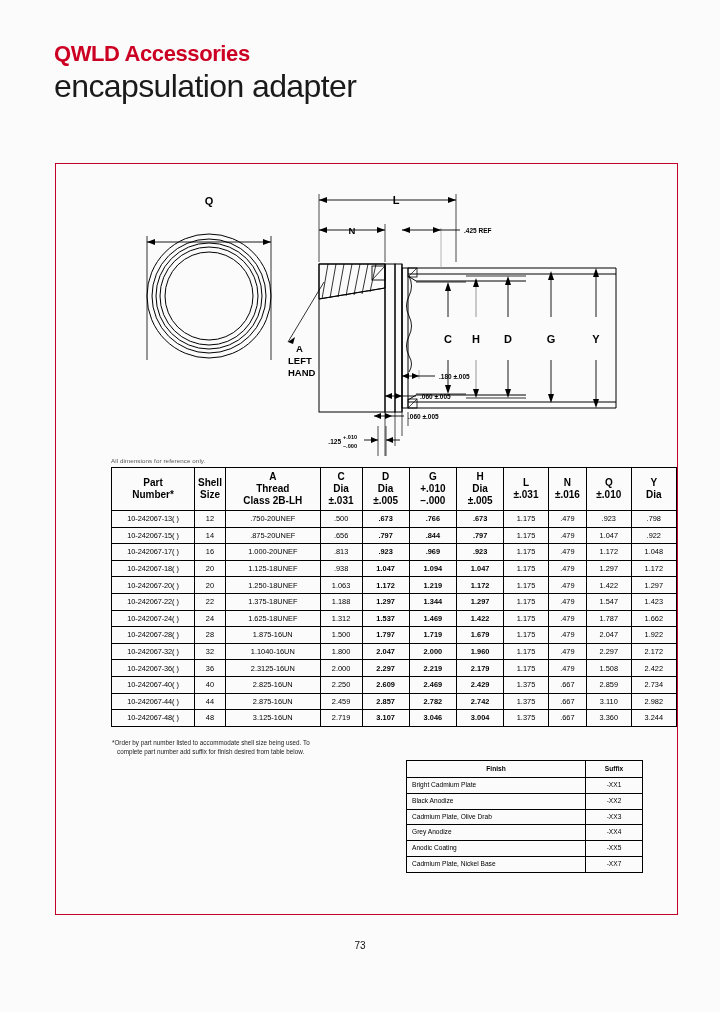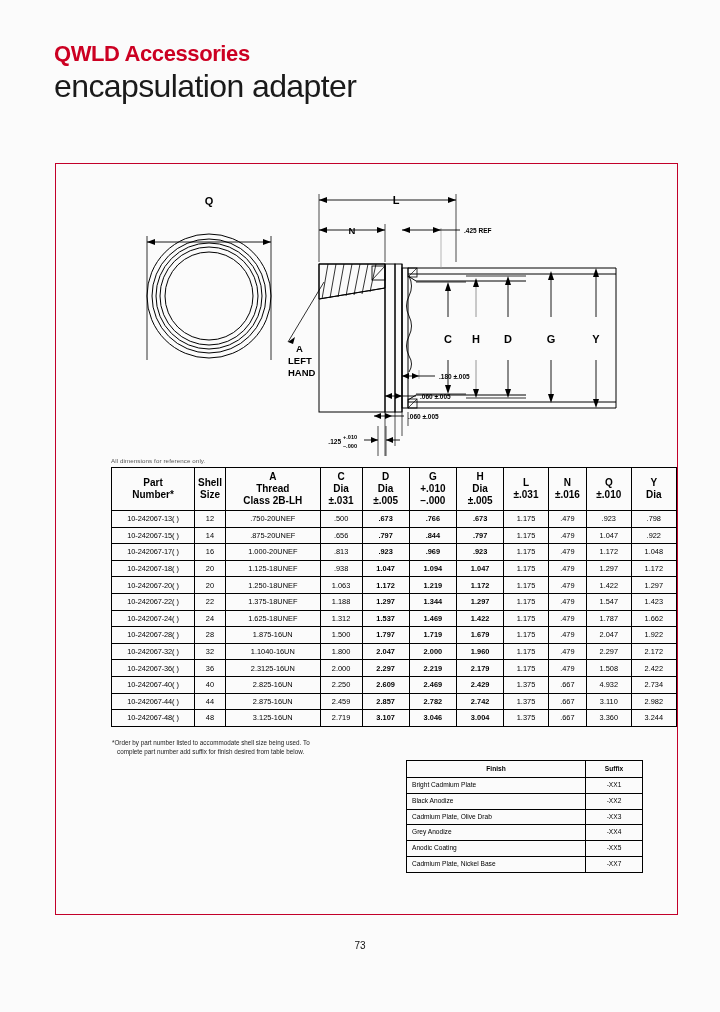--- a/index.html
+++ b/index.html
@@ -492,21 +492,21 @@
           <tr>
             <td class="pn">10-242067-40( )</td>
             <td class="ss">40</td>
             <td class="thr">2.825-16UN</td>
             <td class="cdia">2.250</td>
             <td class="num sep-left">2.609</td>
             <td class="num sep-left">2.469</td>
             <td class="num">2.429</td>
             <td class="lcol sep-left">1.375</td>
             <td class="ncol sep-left">.667</td>
-            <td class="qcol">4.932</td>
+            <td class="qcol">2.859</td>
             <td class="ycol sep-left">2.734</td>
           </tr>
           <tr>
             <td class="pn">10-242067-44( )</td>
             <td class="ss">44</td>
             <td class="thr">2.875-16UN</td>
             <td class="cdia">2.459</td>
             <td class="num sep-left">2.857</td>
             <td class="num sep-left">2.782</td>
             <td class="num">2.742</td>

